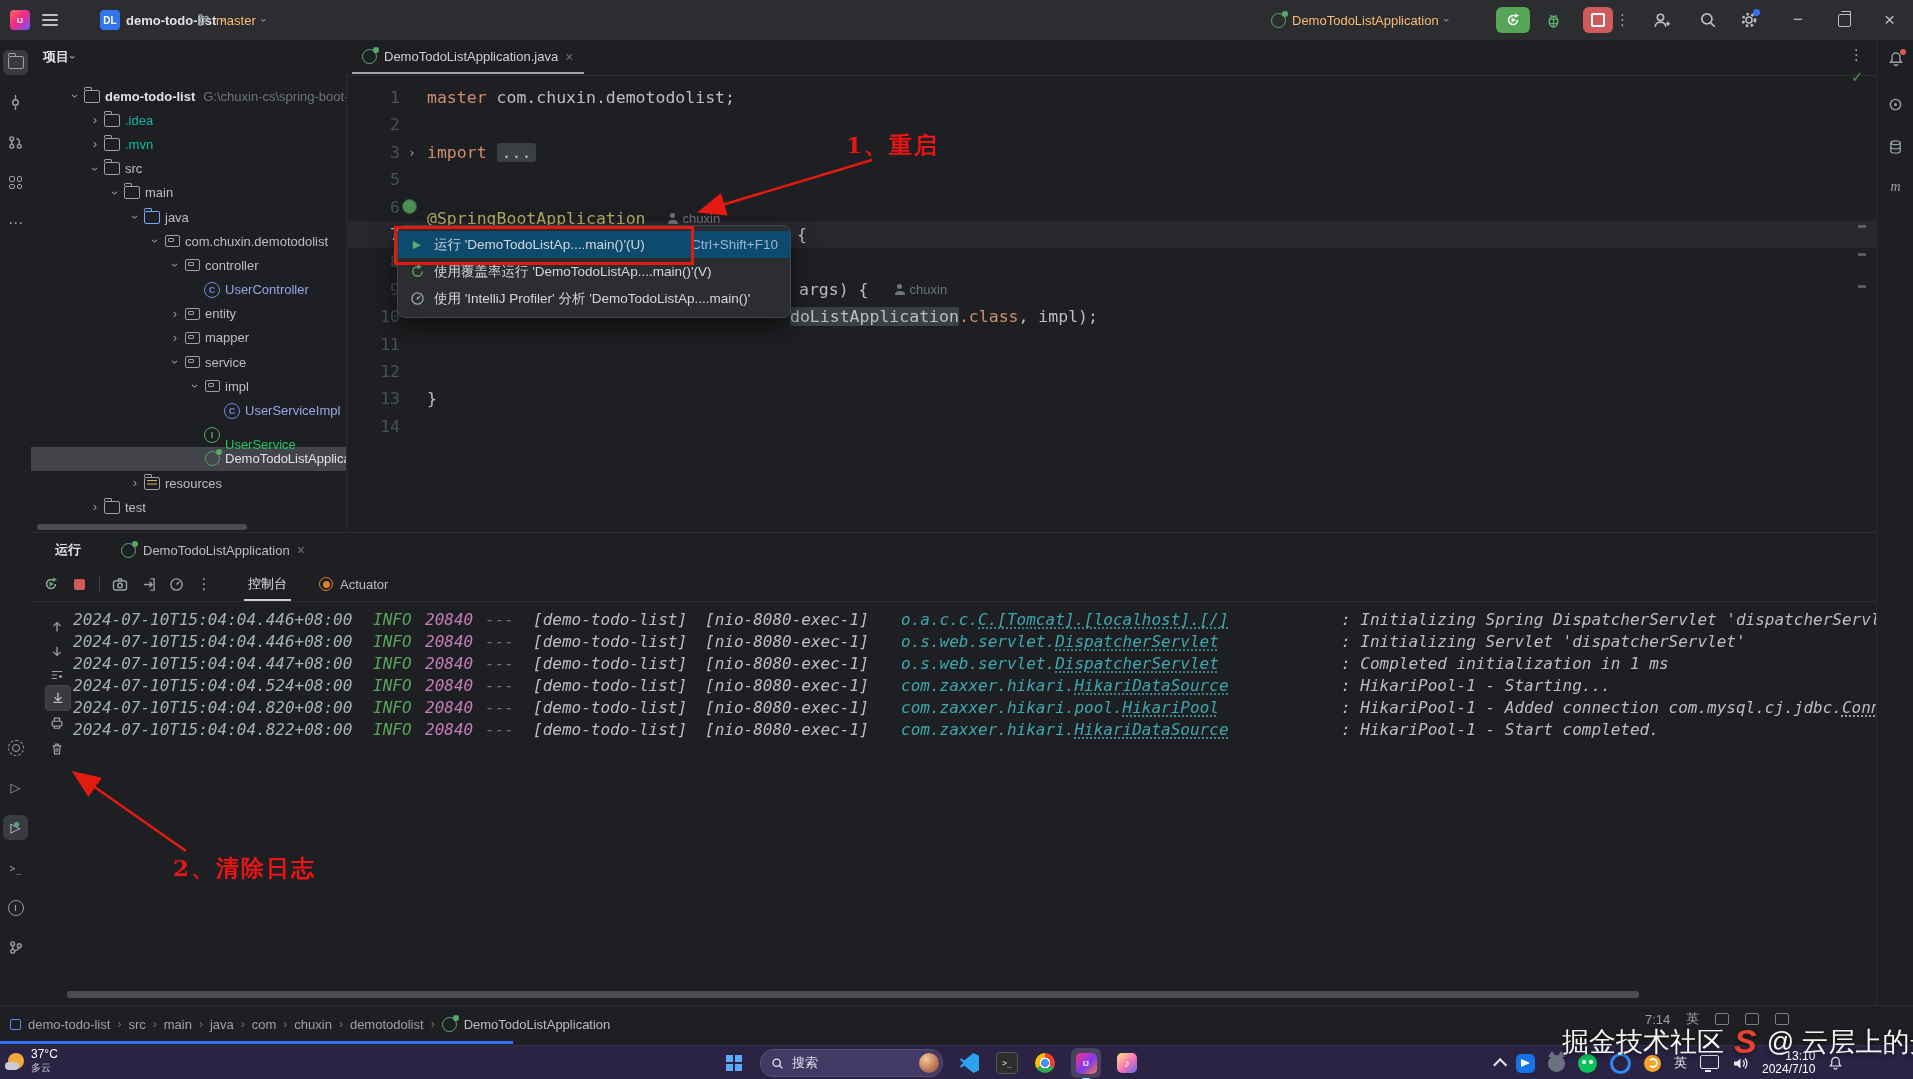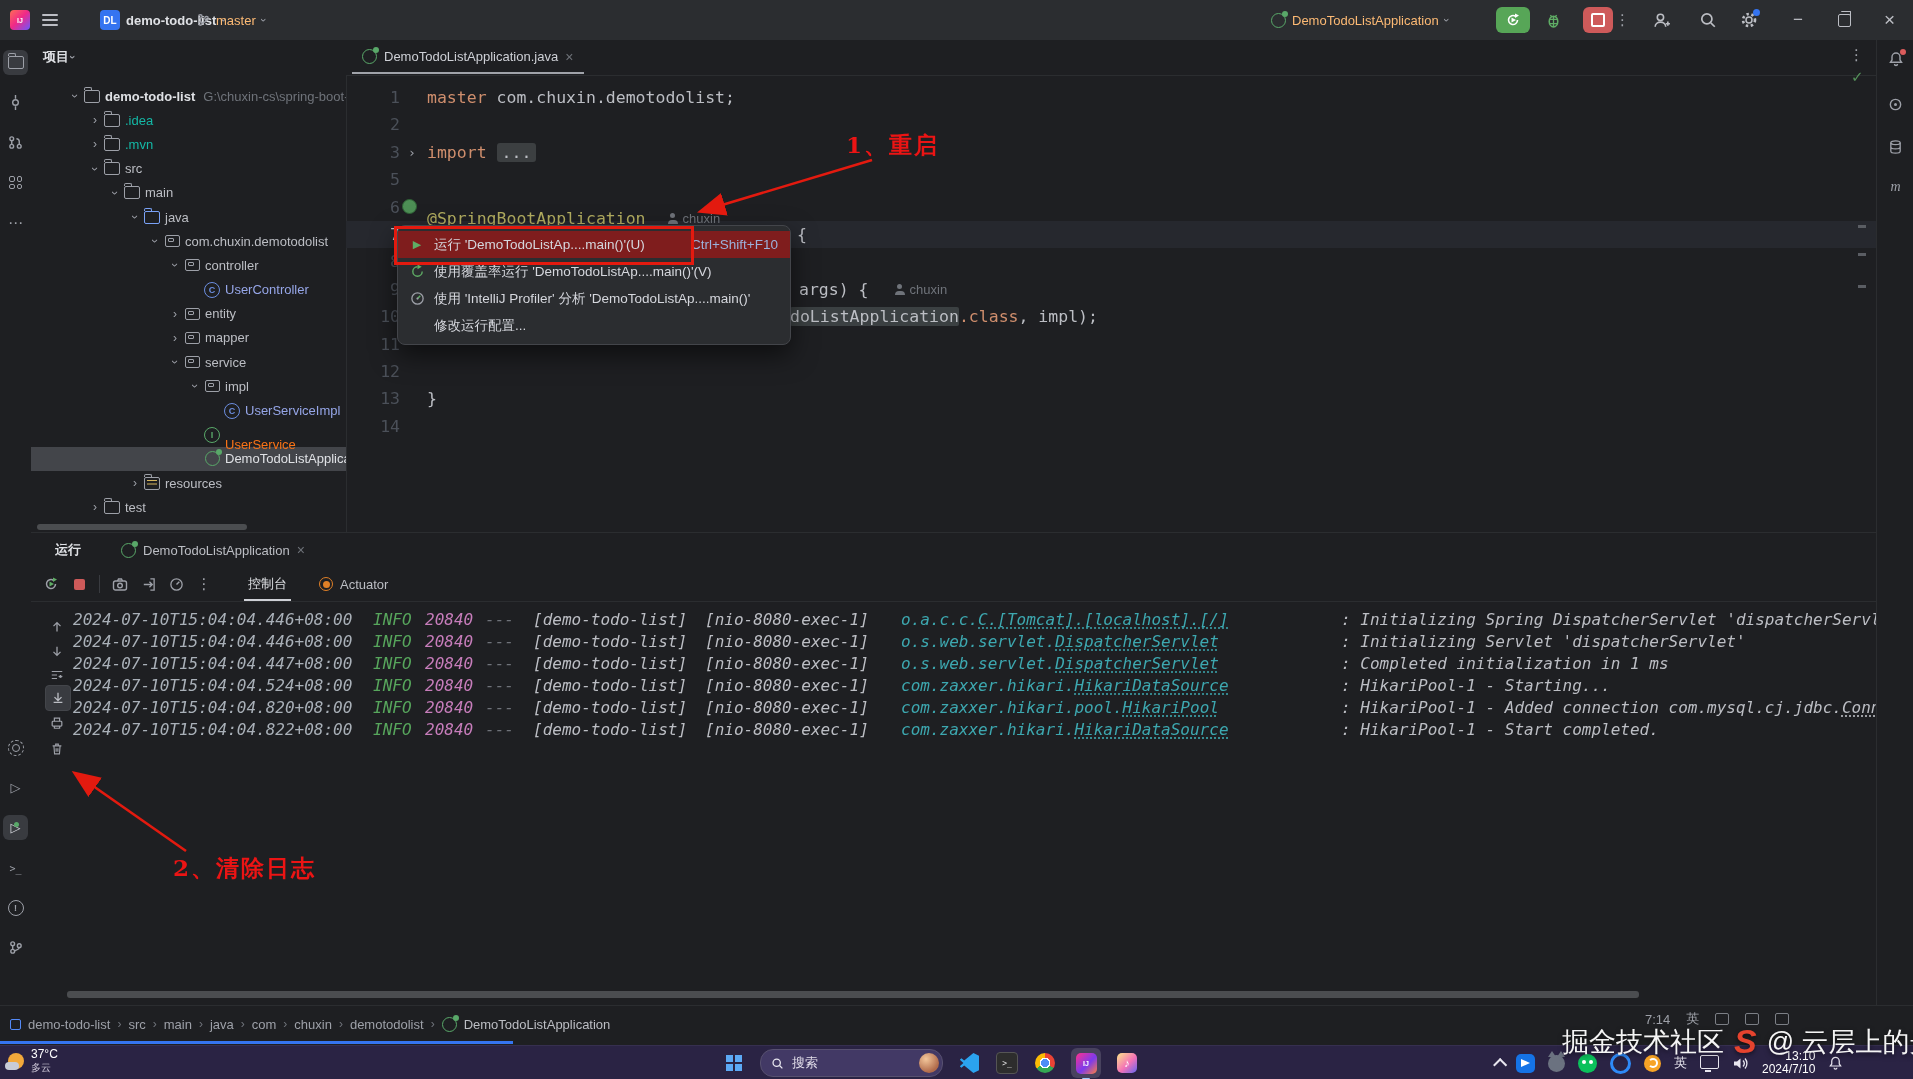--- a/index.html
+++ b/index.html
@@ -72,21 +72,21 @@
   .i-pkg{width:13px;height:10px;border:1.4px solid #9DA0A8;border-radius:2px;position:relative;display:inline-block;}
   .i-pkg::before{content:"";position:absolute;left:2px;top:2px;width:4px;height:2px;border:1.2px solid #9DA0A8;border-radius:1px;}
   .i-class{width:14px;height:14px;border-radius:50%;border:1.3px solid #6C8EE0;color:#6C8EE0;font-size:9px;font-weight:bold;display:flex;align-items:center;justify-content:center;}
   .i-class::before{content:"C";}
   .i-iface{width:14px;height:14px;border-radius:50%;border:1.3px solid #59A869;color:#59A869;font-size:9px;font-weight:bold;display:flex;align-items:center;justify-content:center;}
   .i-iface::before{content:"I";}
   .tlabel{color:#BCBEC4;}
   .tlabel.bold{color:#DFE1E5;font-weight:bold;}
   .tlabel.org{color:#14b8a6;}
   .tlabel.cblue{color:#96A6E8;}
-  .tlabel.salmon{color:#f97316;margin-top:20px;}
+  .tlabel.salmon{color:#22c55e;margin-top:20px;}
   .tlabel.selw{color:#DFE1E5;}
   .tpath{color:#6F737A;margin-left:8px;}
   .hscroll{position:absolute;height:6px;border-radius:3px;background:#4B4D50;}
 
   
   #tabsrow{position:absolute;left:346px;top:40px;width:1530px;height:35px;background:#1E1F22;border-bottom:1px solid #2B2D30;}
   .edtab{position:absolute;left:6px;top:0;height:33px;display:flex;align-items:center;gap:7px;padding:0 10px;color:#CED0D6;}
   .edtab-underline{position:absolute;left:6px;top:32px;width:232px;height:2px;background:#A0A3AA;}
   .tabclose{color:#6F737A;font-size:14px;}
   #codearea{position:absolute;left:346px;top:75px;width:1530px;height:457px;overflow:hidden;font-family:"DejaVu Sans Mono",monospace;font-size:16.5px;line-height:27.4px;}
@@ -105,21 +105,21 @@
   .person::after{content:"";position:absolute;left:0;bottom:0;width:10px;height:4.5px;border-radius:4px 4px 0 0;background:#6F737A;}
   .foldchv{position:absolute;color:#9DA0A8;font-size:13px;}
   .beanicon{position:absolute;width:13px;height:13px;border-radius:50%;background:#4D8F55;border:1px solid #2F6236;}
   .scrollmark{position:absolute;width:8px;height:3px;background:#5A5D63;left:1512px;}
   .edcheck{color:#549159;font-size:15px;}
 
   
   #ctxmenu{position:absolute;left:397px;top:225px;width:392px;background:#2B2D30;border:1px solid #43454A;border-radius:8px;
            box-shadow:0 10px 26px rgba(0,0,0,.55);z-index:50;padding:5px 0;}
   .mi{height:27px;display:flex;align-items:center;padding:0 12px 0 10px;gap:8px;color:#D5D7DD;font-size:13.5px;white-space:nowrap;}
-  .mi.sel{background:#7f1d1d;}
+  .mi.sel{background:#0c4a6e;}
   .micn{width:18px;flex:none;display:flex;justify-content:center;align-items:center;}
   .mi-run::before{content:"▶";color:#5FAD65;font-size:11px;}
   .milabel{flex:1;overflow:hidden;}
   .mishort{color:#9CB2DC;margin-left:14px;}
   #redbox{position:absolute;left:394px;top:226px;width:294px;height:33px;border:3px solid #E31A0F;z-index:60;}
 
   
   #runpanel{position:absolute;left:31px;top:532px;width:1845px;height:473px;background:#1E1F22;border-top:1px solid #2B2D30;}
   .rp-header{position:absolute;left:0;top:0;width:100%;height:34px;display:flex;align-items:center;}
   .rp-title{margin-left:24px;color:#DFE1E5;font-weight:bold;}
@@ -577,24 +577,20 @@
     <div class="mi">
       <span class="micn">
           <svg width="15" height="15" viewBox="0 0 16 16">
             <circle cx="8" cy="8" r="6" fill="none" stroke="#9DA0A8" stroke-width="1.4"></circle>
             <path d="M8 8L11 5" stroke="#5FAD65" stroke-width="1.6"></path>
             <circle cx="8" cy="8" r="1.2" fill="#9DA0A8"></circle>
           </svg>
         </span>
       <span class="milabel">使用 'IntelliJ Profiler' 分析  'DemoTodoListAp....main()'</span>
     </div>
-    <div class="mi">
-      <span class="micn"></span>
-      <span class="milabel">修改运行配置...</span>
-    </div>
   </div>
   <div id="redbox" style="z-index:72"></div>
 
   <div id="runpanel">
     <div class="rp-header">
       <span class="rp-title">运行</span>
       <span class="rp-tab">
         <span class="i-spring"></span>
         <span>DemoTodoListApplication</span>
         <span class="tabclose">×</span>

